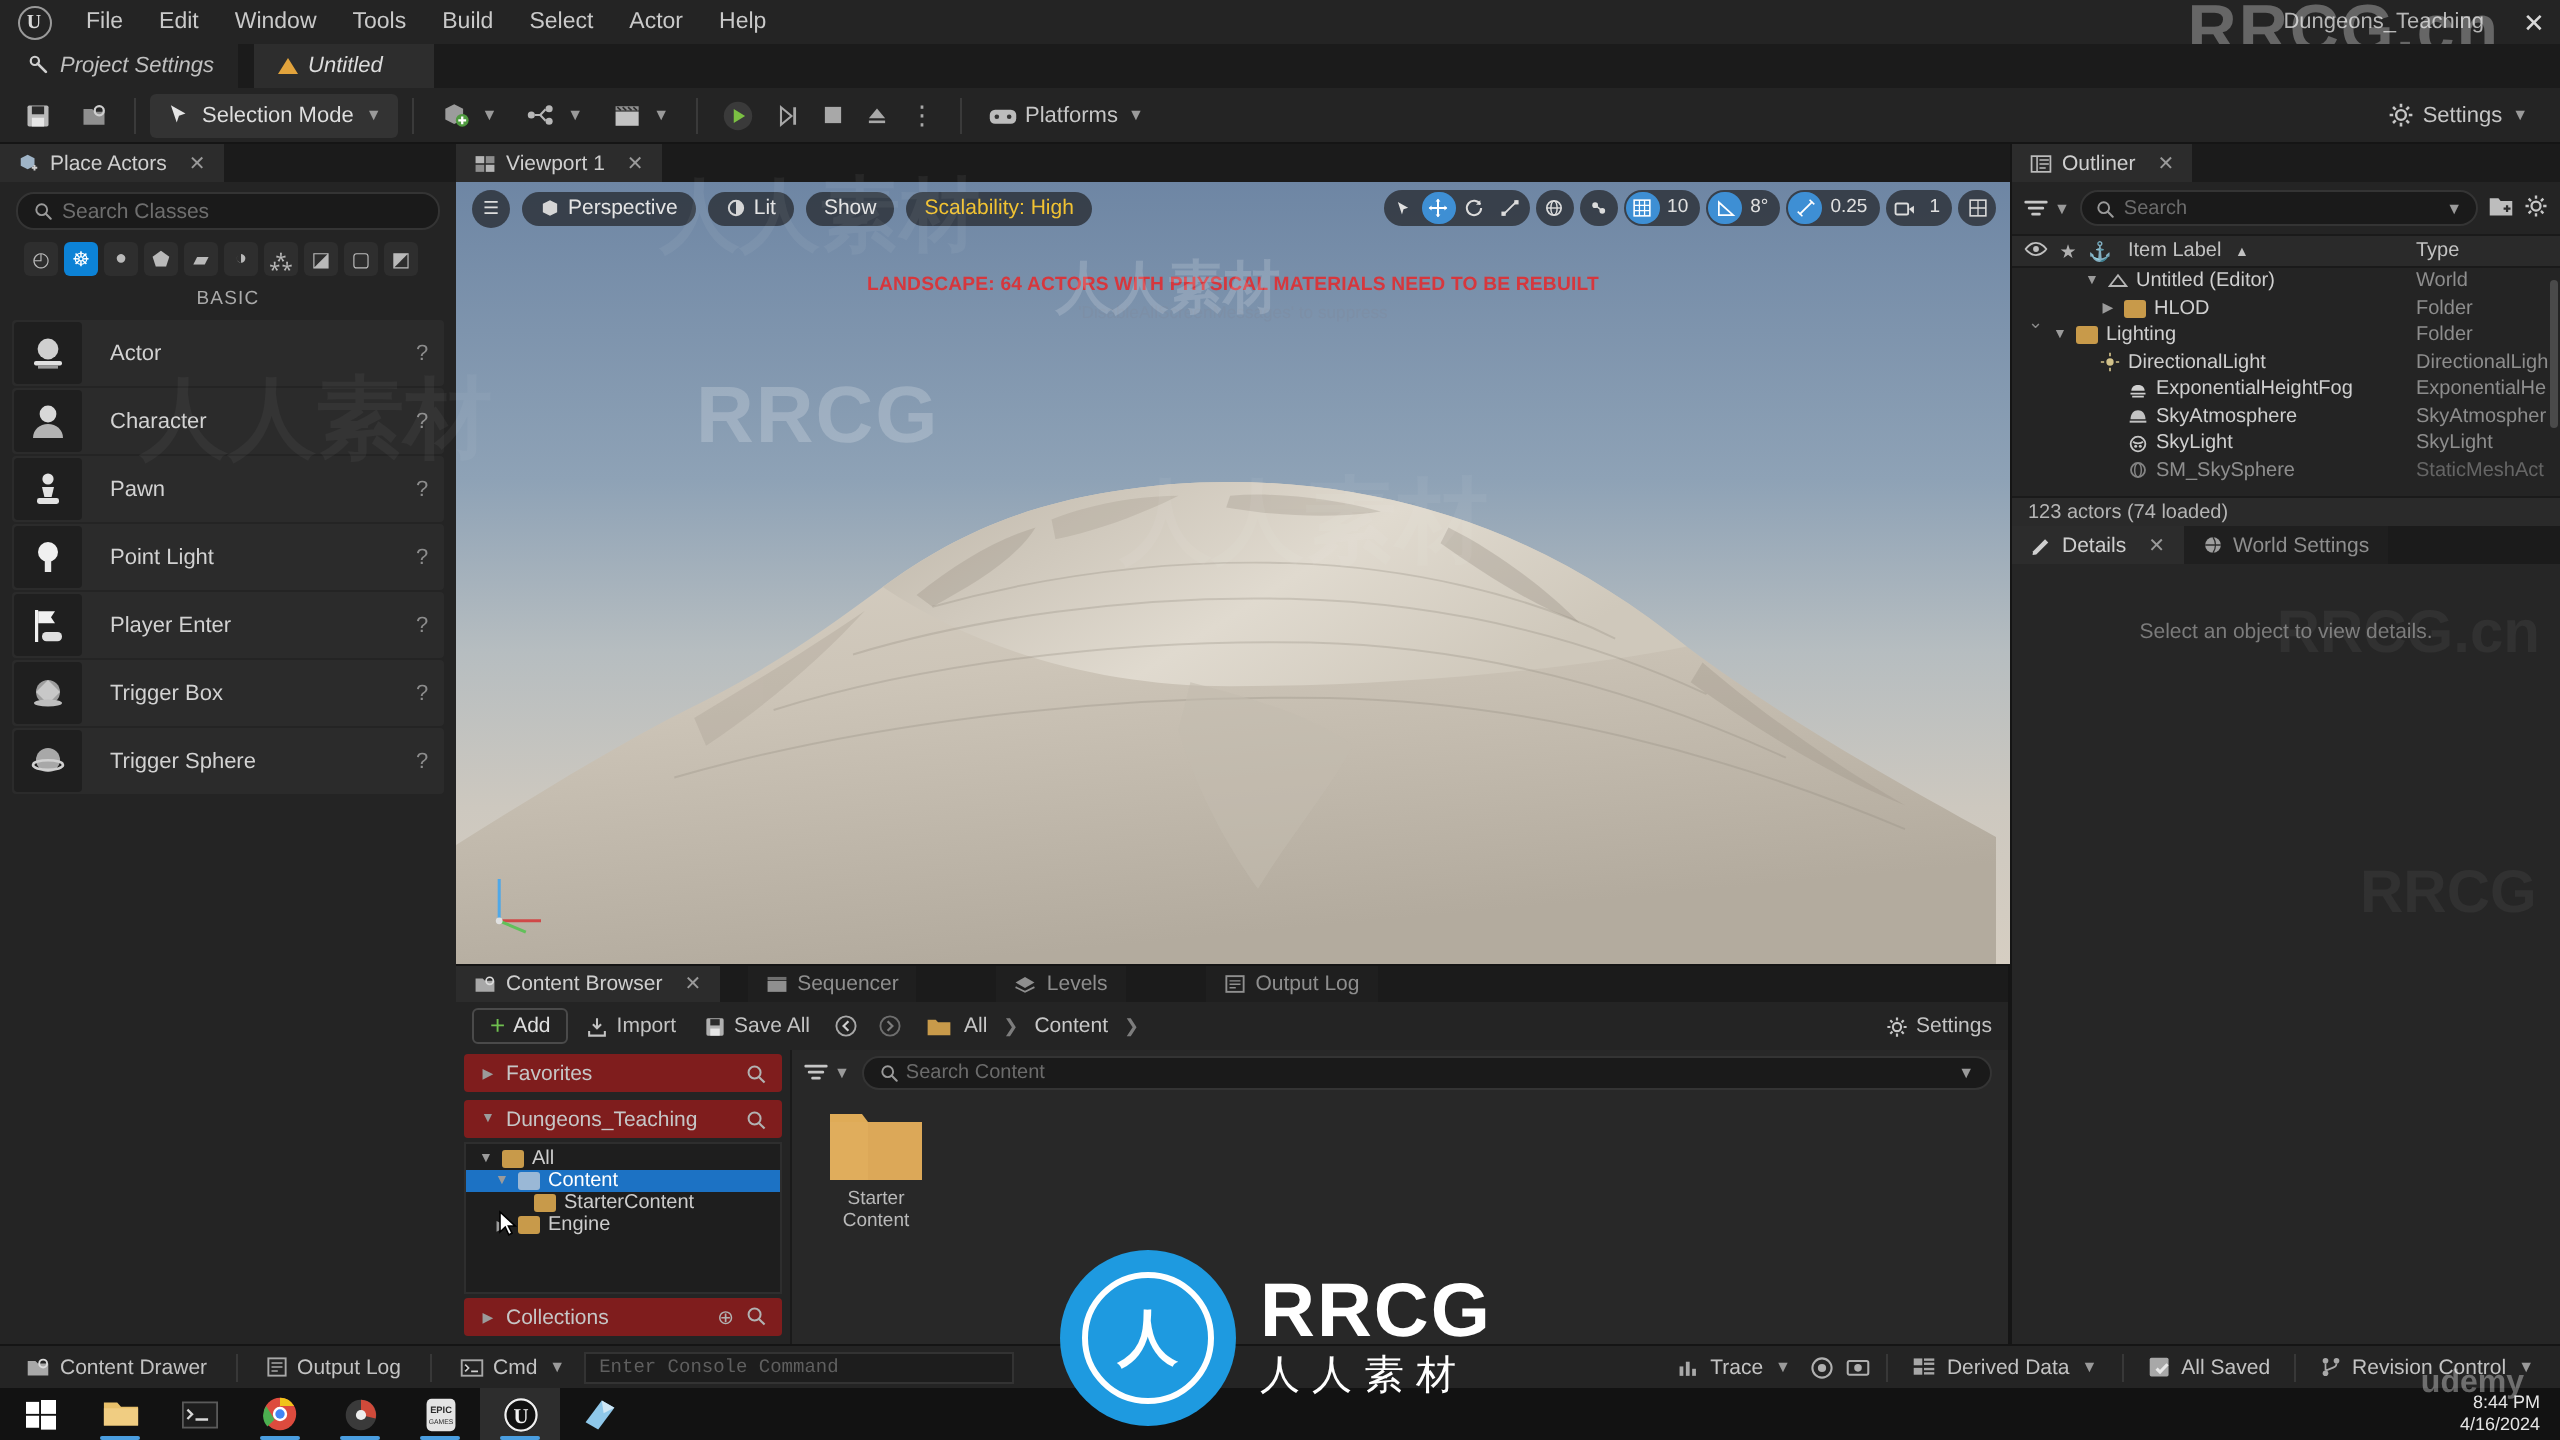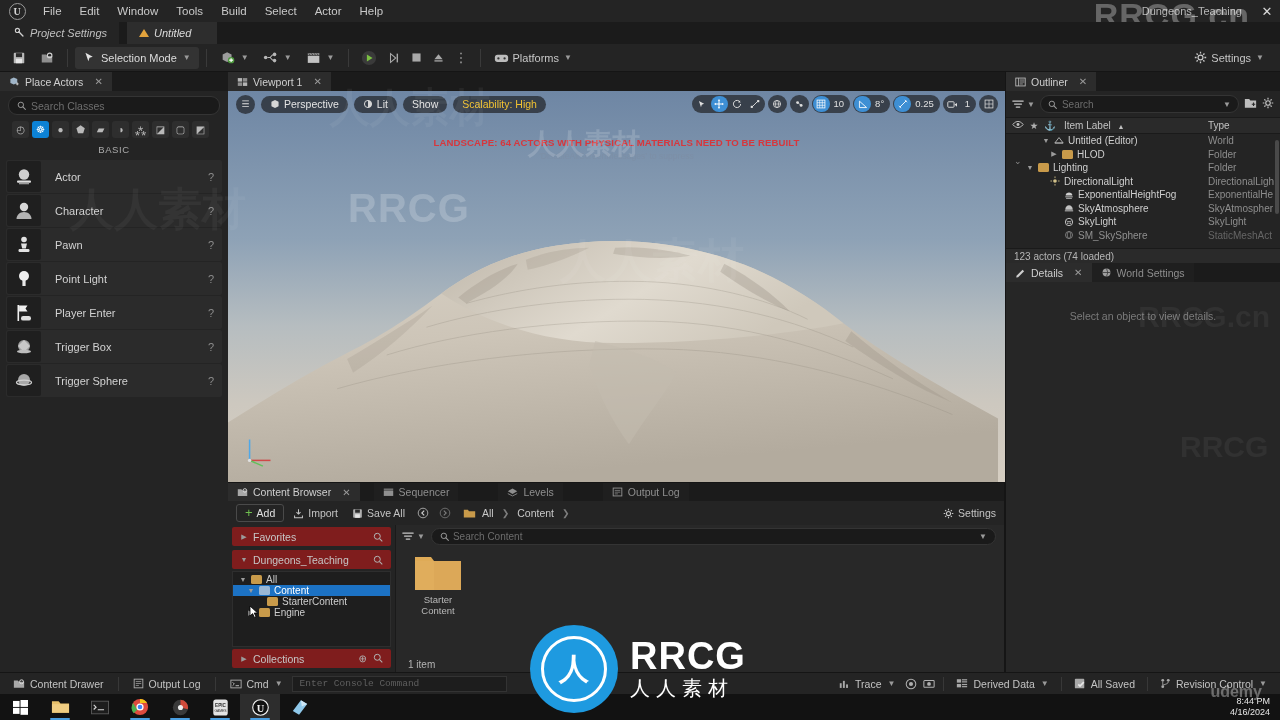--- a/index.html
+++ b/index.html
@@ -768,21 +768,20 @@
             <div class="cb-grid">
               <div class="asset">
                 <svg class="folder-big" viewBox="0 0 48 38">
                   <path d="M1 4h16l3 4h27v29H1z" fill="#dfab57"></path>
                   <path d="M1 8h46v29H1z" fill="#e0ad5c"></path>
                   <path d="M20 8h27v29H20z" fill="#d7a353" opacity=".5"></path>
                 </svg>
                 <div class="asset-lbl">Starter<br>Content</div>
               </div>
             </div>
-            <div class="cb-status">1 item</div>
           </div>
         </div>
 
         <div class="wm" style="left:330px; top:80px; font-size:40px; color:rgba(255,255,255,.055);">人人素材</div>
       </div>
     </div>
 
     <div class="col-right">
       <div class="panel-tabs">
         <div class="ptab">

